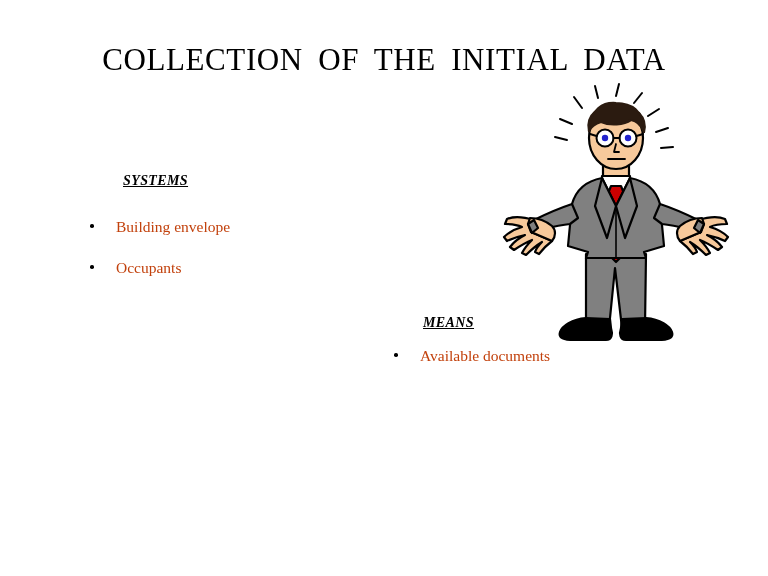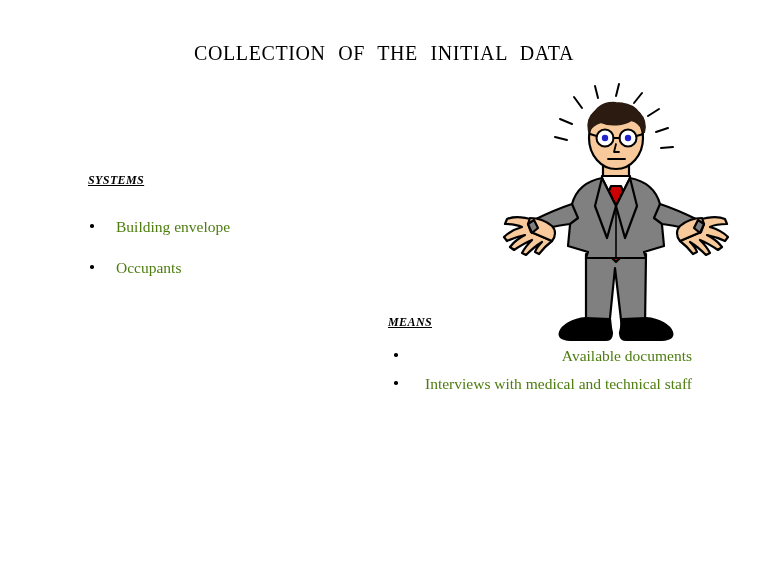--- a/index.html
+++ b/index.html
@@ -23,62 +23,63 @@
   }
 
   
   #slide-title {
     position: absolute;
     left: 0;
     top: 42px;
     width: 768px;
     text-align: center;
     font-family: "Liberation Serif", "DejaVu Serif", serif;
-    font-size: 20px;
+    font-size: 31px;
     letter-spacing: 0.6px;
     word-spacing: 7px;
     color: #000000;
     white-space: nowrap;
   }
 
   
   .section-heading {
     position: absolute;
     font-family: "Liberation Serif", "DejaVu Serif", serif;
     font-weight: bold;
     font-style: italic;
     text-decoration: underline;
-    font-size: 12px;
+    font-size: 14px;
     letter-spacing: 0.4px;
     color: #000000;
     white-space: nowrap;
+    margin-left: 35px;
   }
   #systems-heading { left: 88px; top: 173px; }
   #means-heading   { left: 388px; top: 315px; }
 
   
   .bullet-list {
     position: absolute;
     margin: 0;
     padding: 0;
     list-style: none;
   }
   #systems-list { left: 88px; top: 216px; width: 300px; }
   #means-list   { left: 392px; top: 345px; width: 300px; }
 
   .bullet-item {
     position: relative;
     padding-left: 28px;
     font-family: "Liberation Serif", "DejaVu Serif", serif;
     font-size: 15.5px;
     line-height: 21px;
-    color: #4d7c0f;
+    color: #c2410c;
   }
   #systems-list .bullet-item { margin-bottom: 20px; }
-  #means-list .bullet-item { margin-bottom: 7px; text-align: right; }
+  #means-list .bullet-item { margin-bottom: 7px; }
 
   .bullet-dot {
     position: absolute;
     left: 2px;
     top: 8px;
     width: 3.5px;
     height: 3.5px;
     background: #000000;
     border-radius: 50%;
   }
@@ -113,24 +114,20 @@
       <span class="bullet-text">Occupants</span>
     </li>
   </ul>
 
   <div class="section-heading" id="means-heading">MEANS</div>
 
   <ul class="bullet-list" id="means-list">
     <li class="bullet-item">
       <span class="bullet-dot"></span>
       <span class="bullet-text">Available documents</span>
-    </li>
-    <li class="bullet-item">
-      <span class="bullet-dot"></span>
-      <span class="bullet-text">Interviews with medical and technical staff</span>
     </li>
   </ul>
 
   <div id="clipart-figure">
     <svg width="236" height="270" viewBox="0 0 236 270" xmlns="http://www.w3.org/2000/svg">
       <g stroke="#000000" stroke-width="2.2" stroke-linecap="round" stroke-linejoin="round">
 
         <g fill="none" stroke-width="2">
           <line x1="84" y1="30" x2="76" y2="19"></line>
           <line x1="100" y1="20" x2="97" y2="8"></line>

